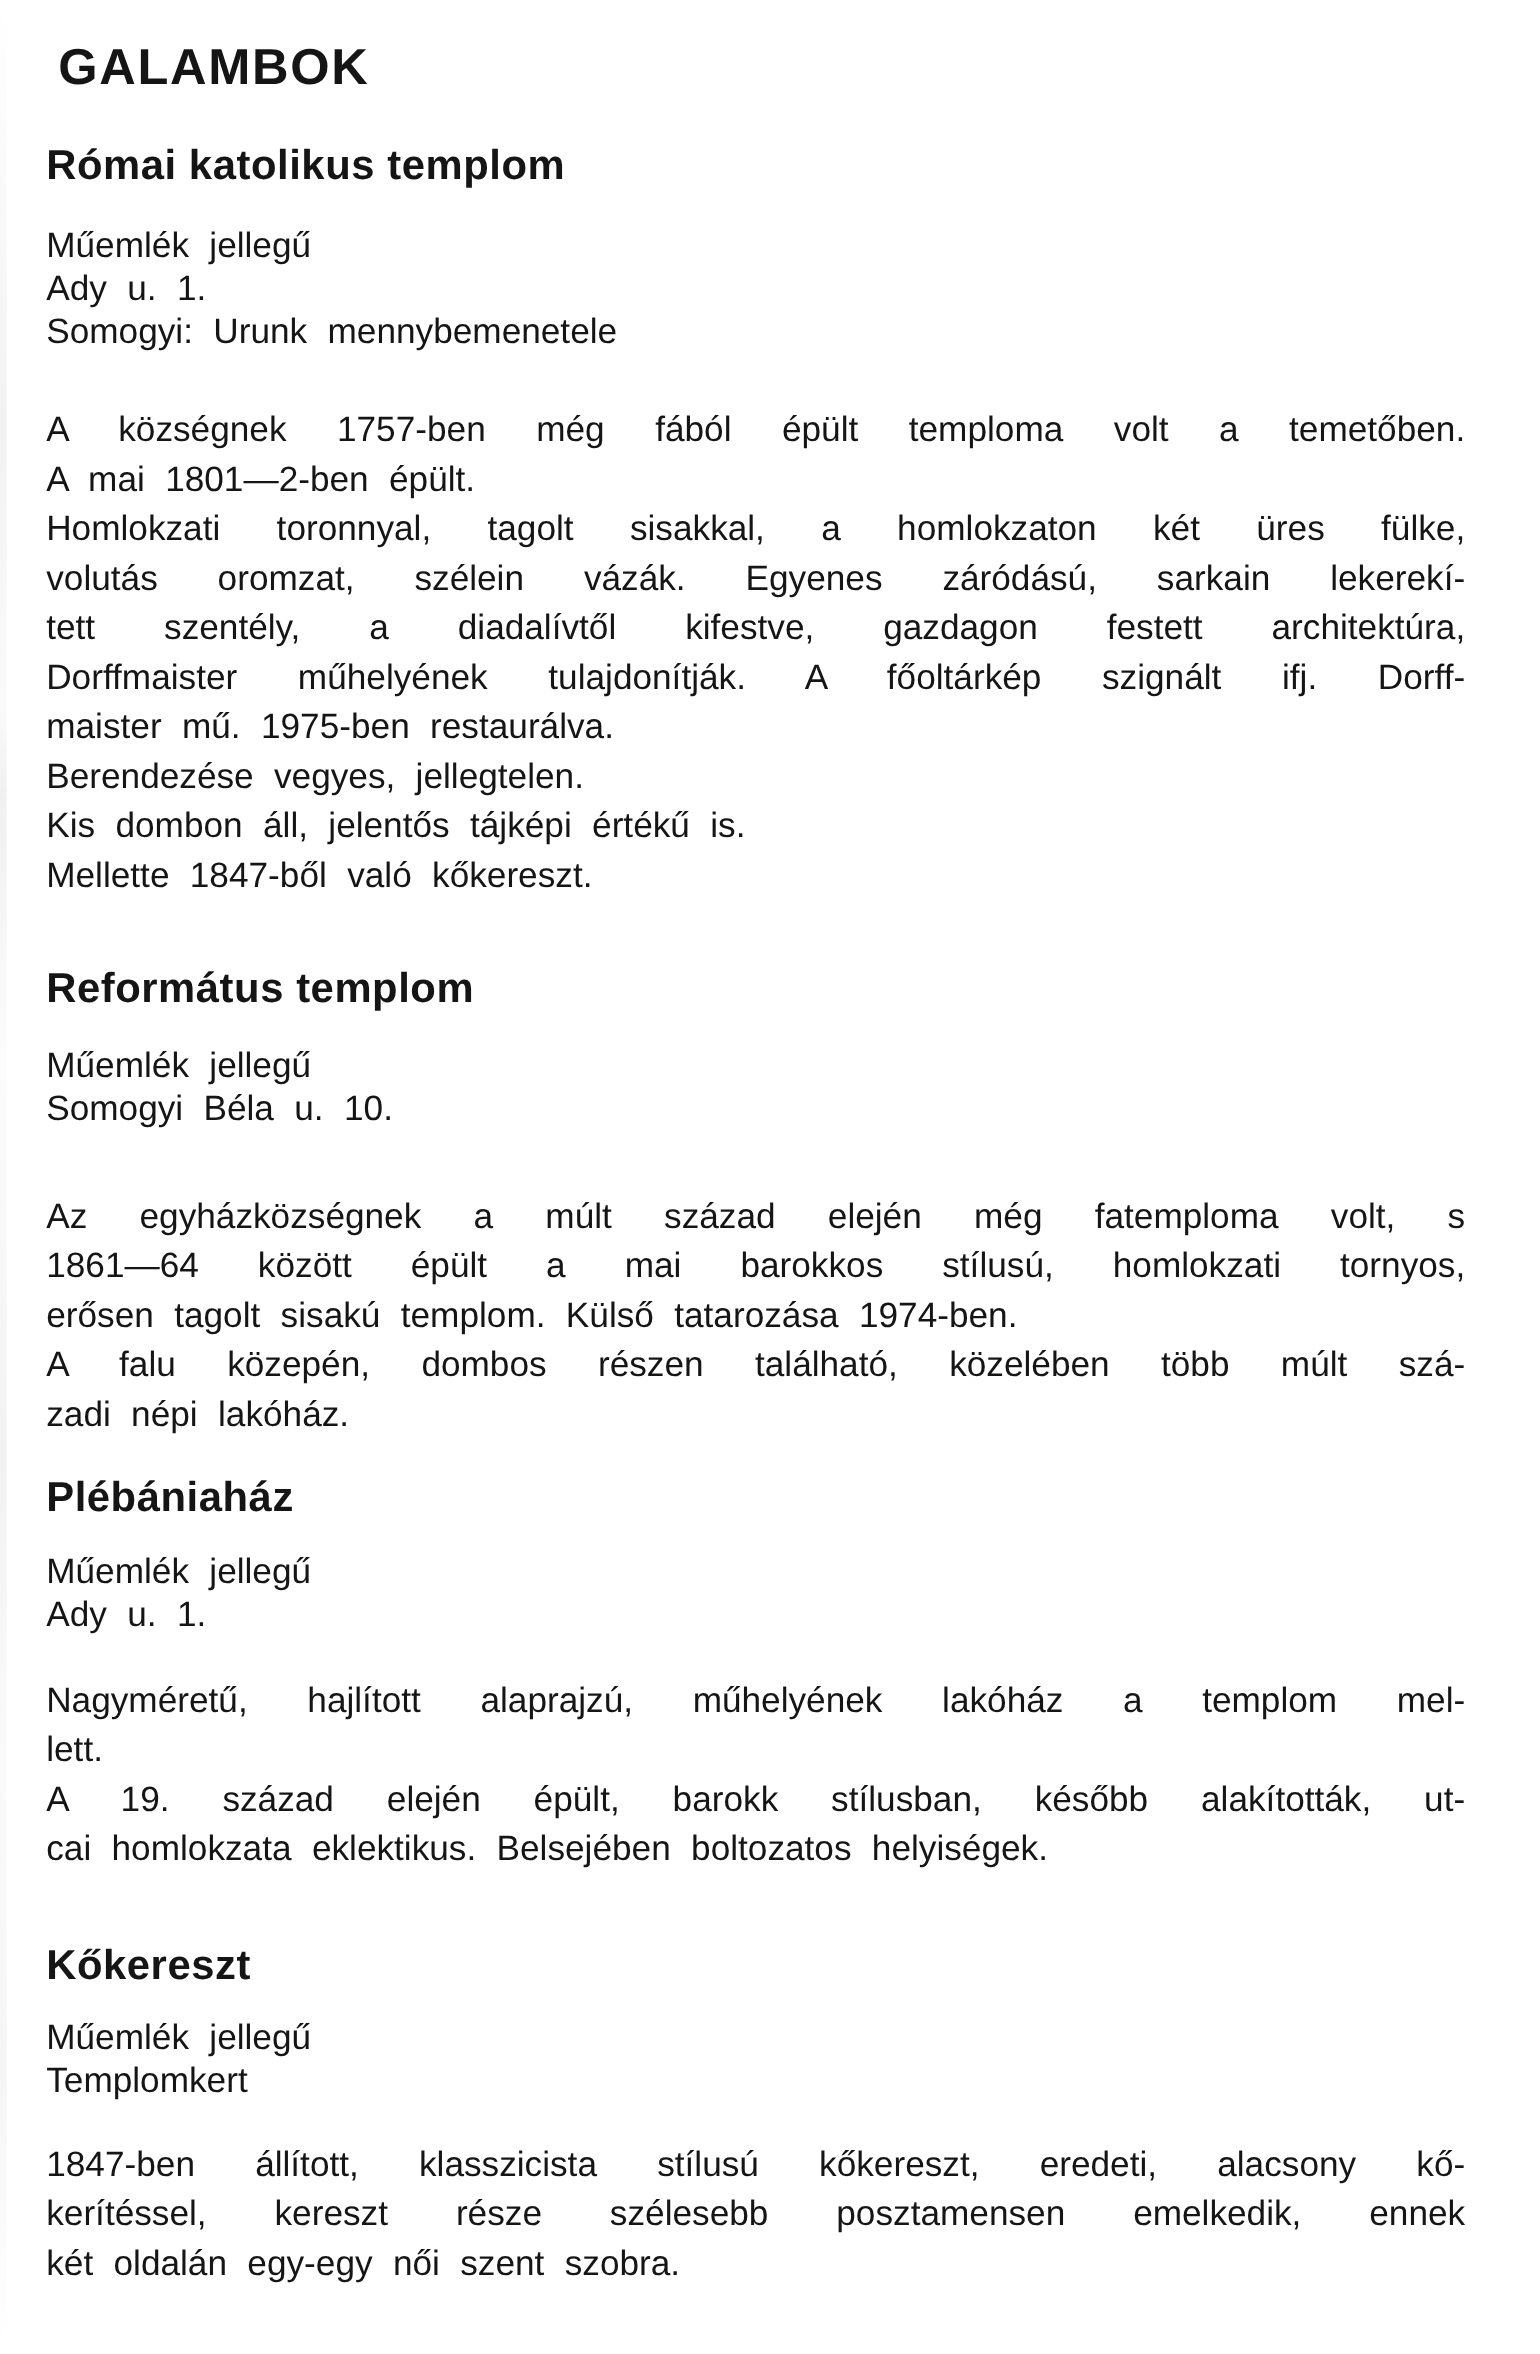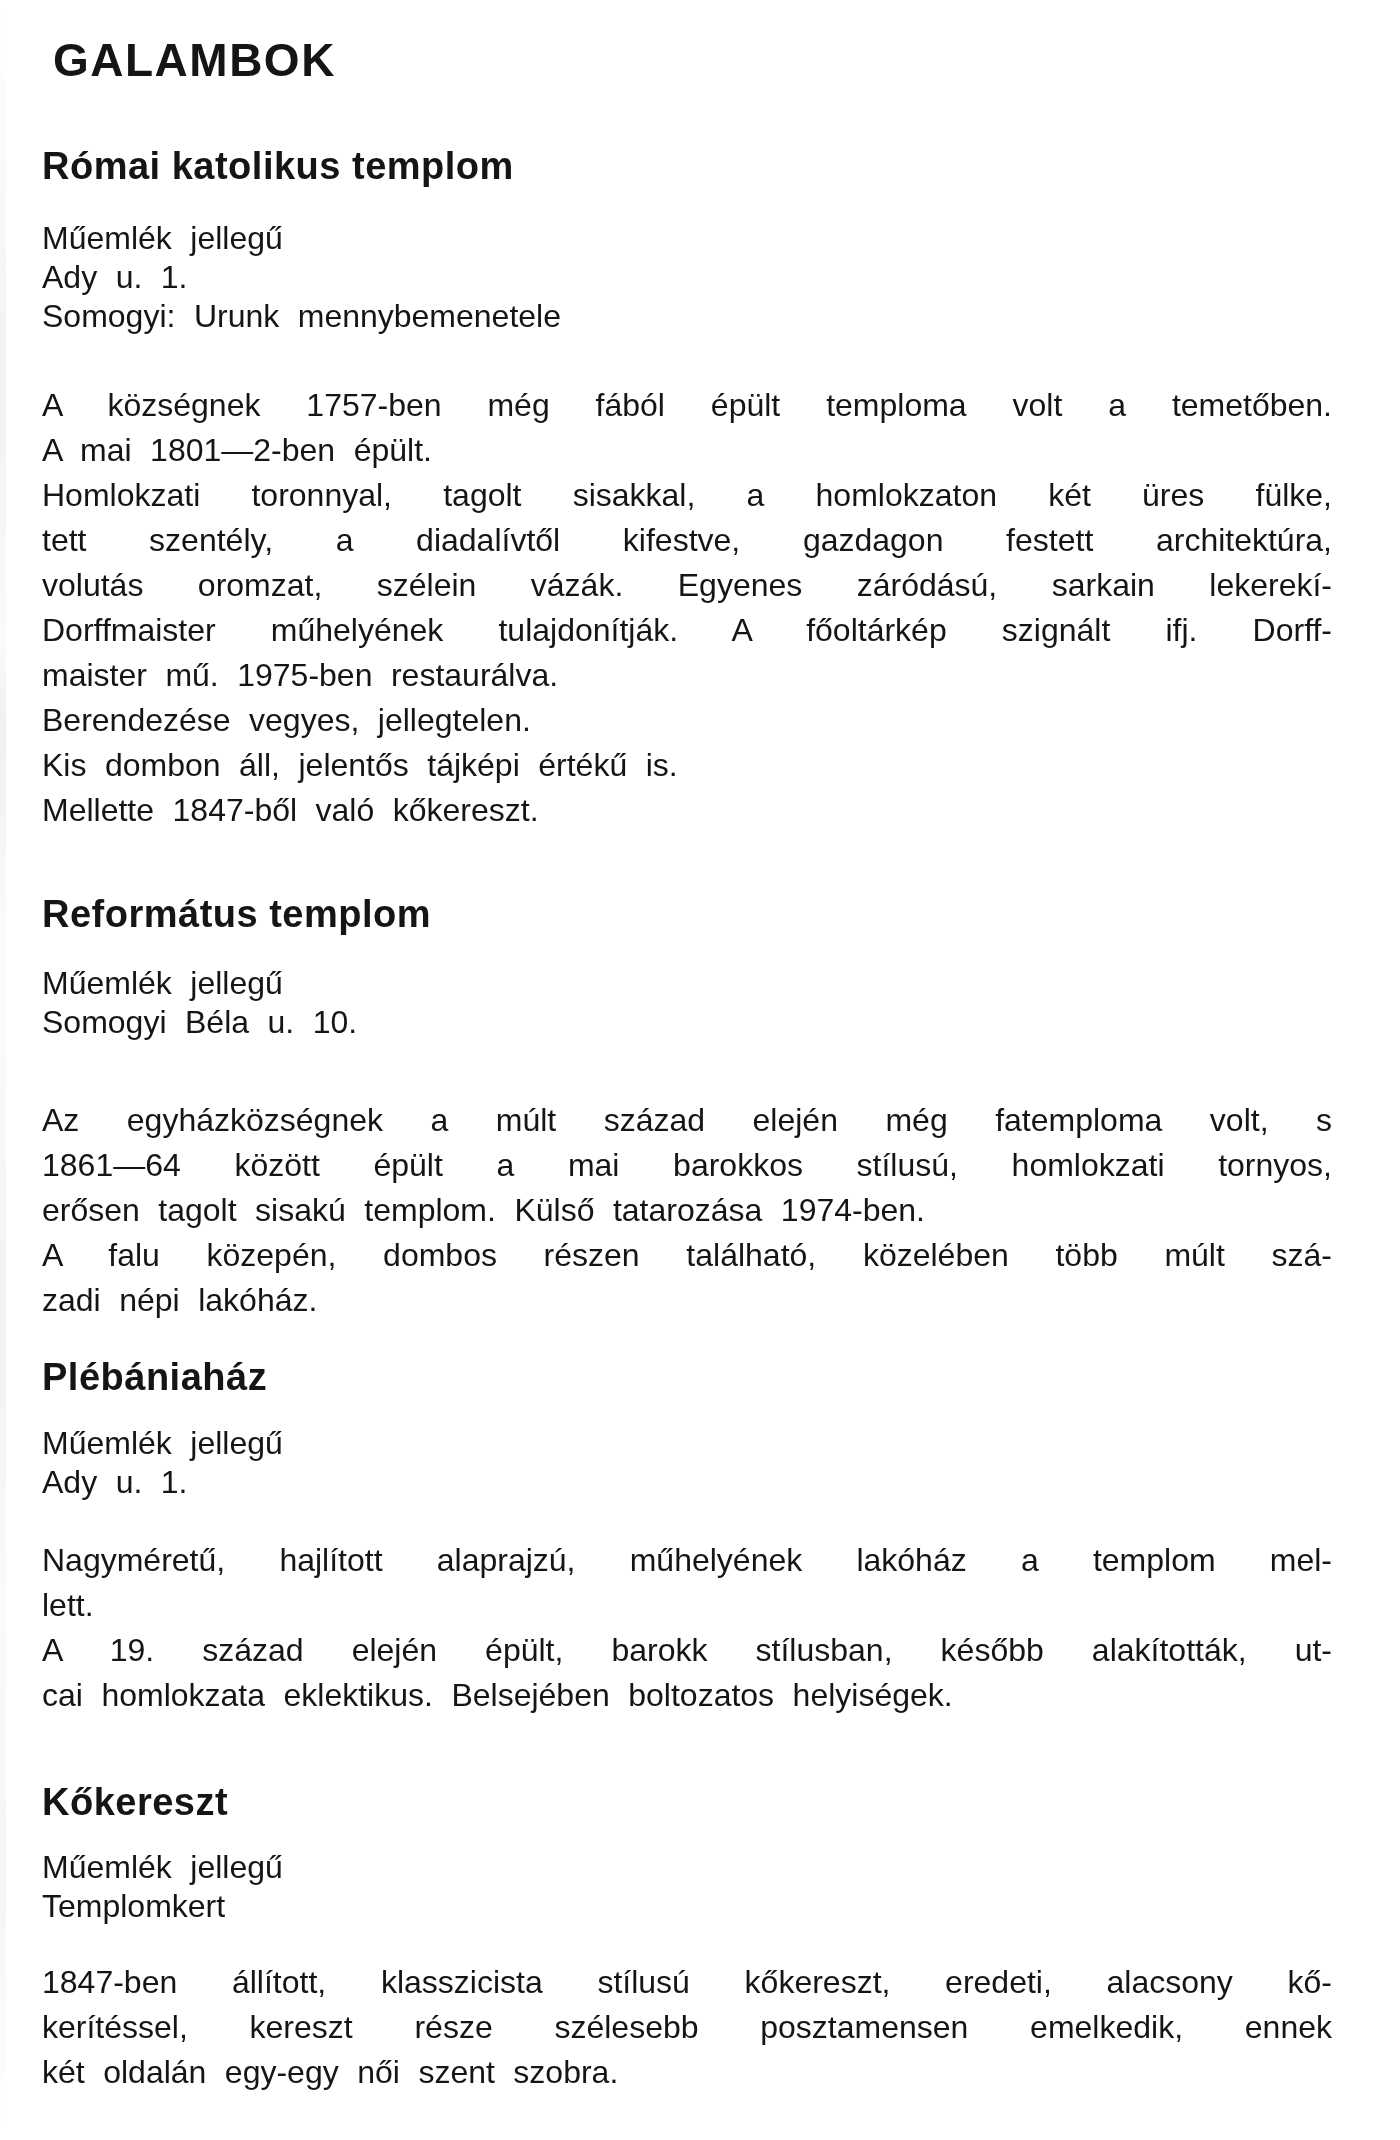--- a/index.html
+++ b/index.html
@@ -65,21 +65,21 @@
   }
   
   .line.j {
     white-space: normal;
     word-spacing: normal;
     text-align: justify;
     text-align-last: justify;
     text-justify: inter-word;
   }
   
-  .s1 .heading { margin-top: 58px; }
+  .s1 .heading { margin-top: 43px; }
   .s1 .meta    { margin-top: 30px; }
   .s1 .para    { margin-top: 47px; }
   .s2 .heading { margin-top: 59px; }
   .s2 .meta    { margin-top: 27px; }
   .s2 .para    { margin-top: 56px; }
   .s3 .heading { margin-top: 32px; }
   .s3 .meta    { margin-top: 24px; }
   .s3 .para    { margin-top: 36px; }
   .s4 .heading { margin-top: 62px; }
   .s4 .meta    { margin-top: 23px; }
@@ -97,22 +97,22 @@
     <h2 class="heading">Római katolikus templom</h2>
     <div class="meta">
       <div class="line">Műemlék jellegű</div>
       <div class="line">Ady u. 1.</div>
       <div class="line">Somogyi: Urunk mennybemenetele</div>
     </div>
     <div class="para">
       <div class="line j">A községnek 1757-ben még fából épült temploma volt a temetőben.</div>
       <div class="line">A mai 1801—2-ben épült.</div>
       <div class="line j">Homlokzati toronnyal, tagolt sisakkal, a homlokzaton két üres fülke,</div>
+      <div class="line j">volutás oromzat, szélein vázák. Egyenes záródású, sarkain lekerekí-</div>
       <div class="line j">tett szentély, a diadalívtől kifestve, gazdagon festett architektúra,</div>
-      <div class="line j">volutás oromzat, szélein vázák. Egyenes záródású, sarkain lekerekí-</div>
       <div class="line j">Dorffmaister műhelyének tulajdonítják. A főoltárkép szignált ifj. Dorff-</div>
       <div class="line">maister mű. 1975-ben restaurálva.</div>
       <div class="line">Berendezése vegyes, jellegtelen.</div>
       <div class="line">Kis dombon áll, jelentős tájképi értékű is.</div>
       <div class="line">Mellette 1847-ből való kőkereszt.</div>
     </div>
   </section>
 
   <section class="s2">
     <h2 class="heading">Református templom</h2>

